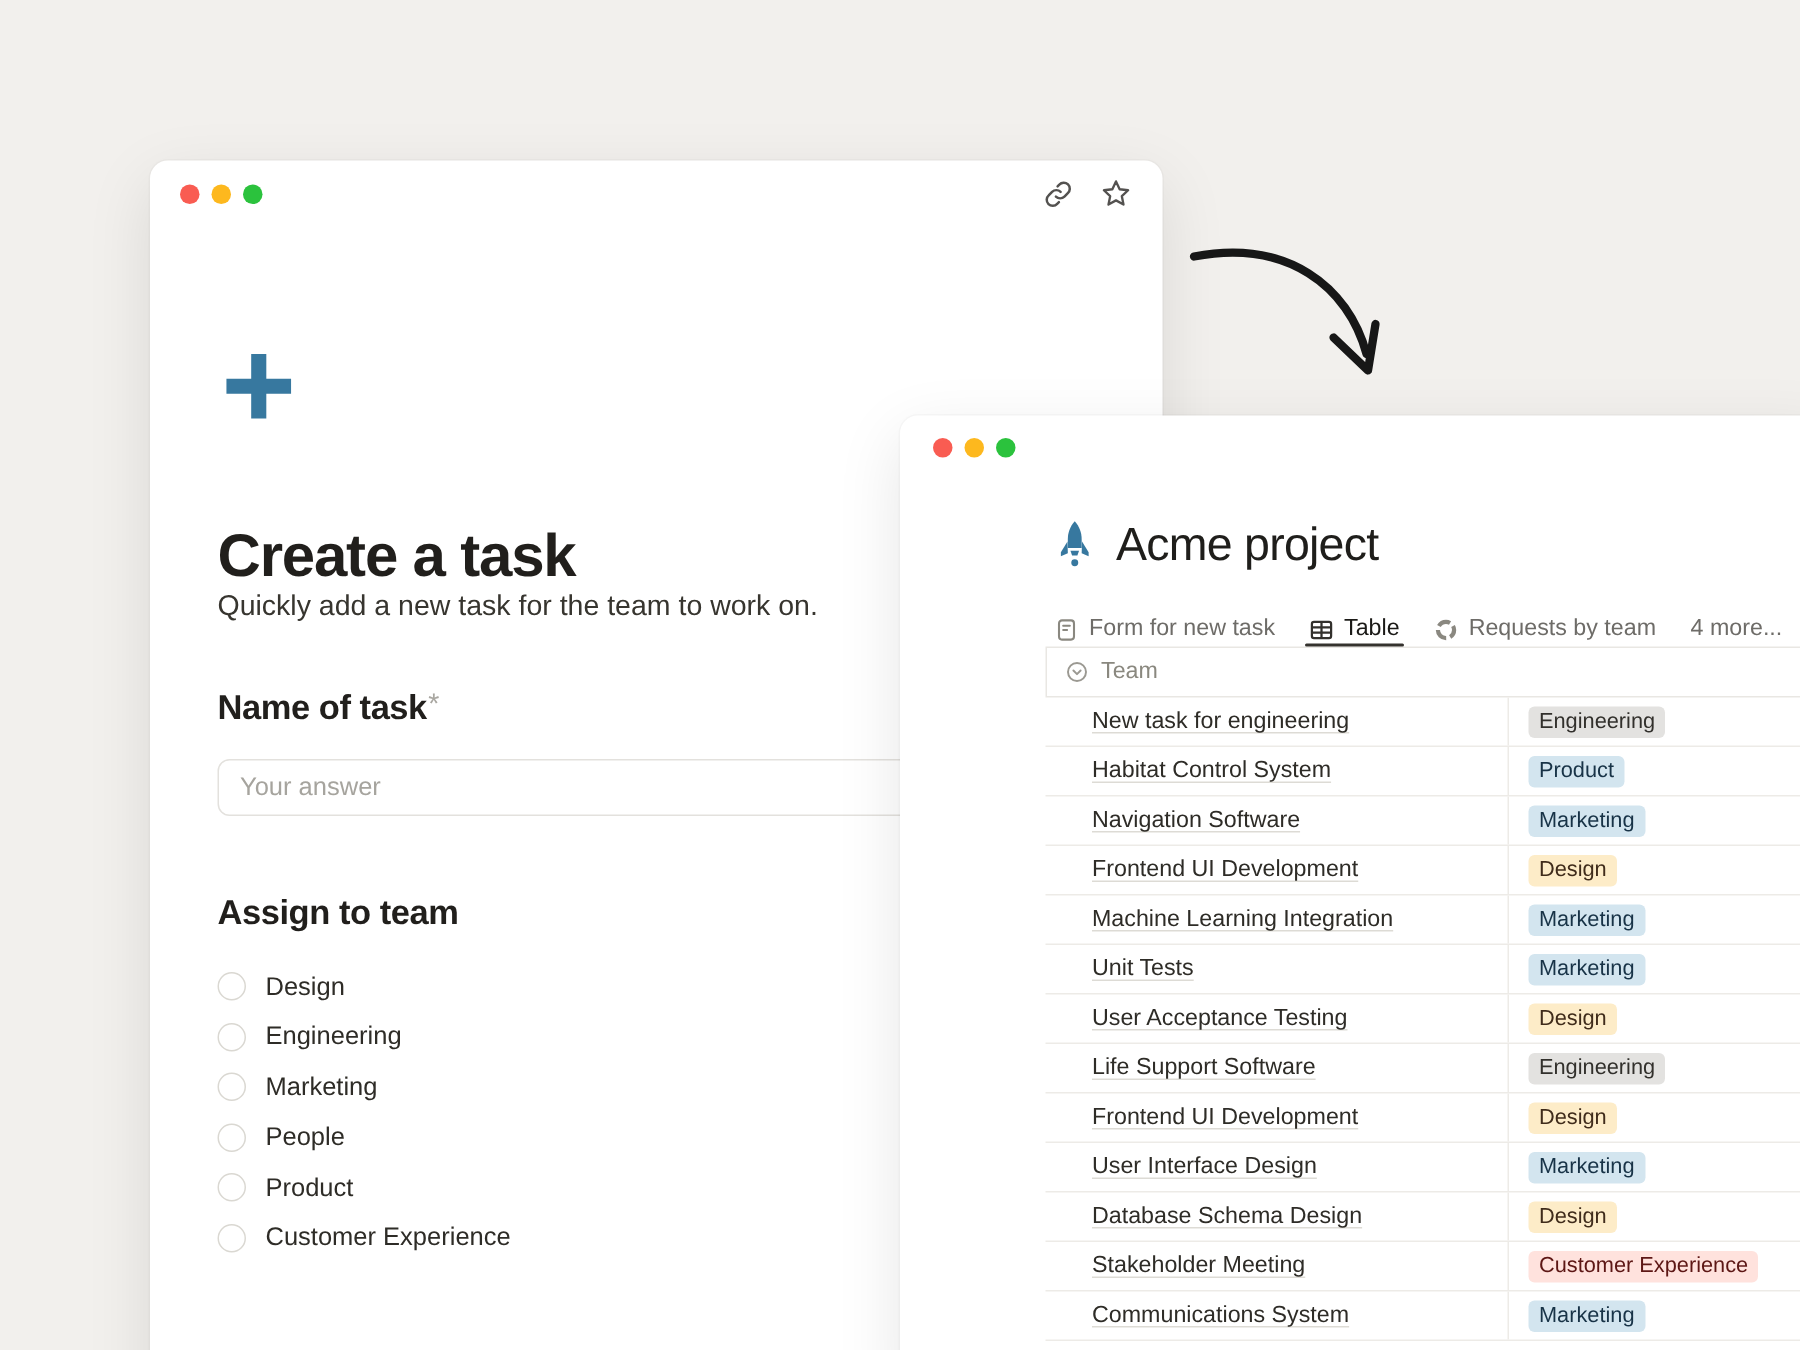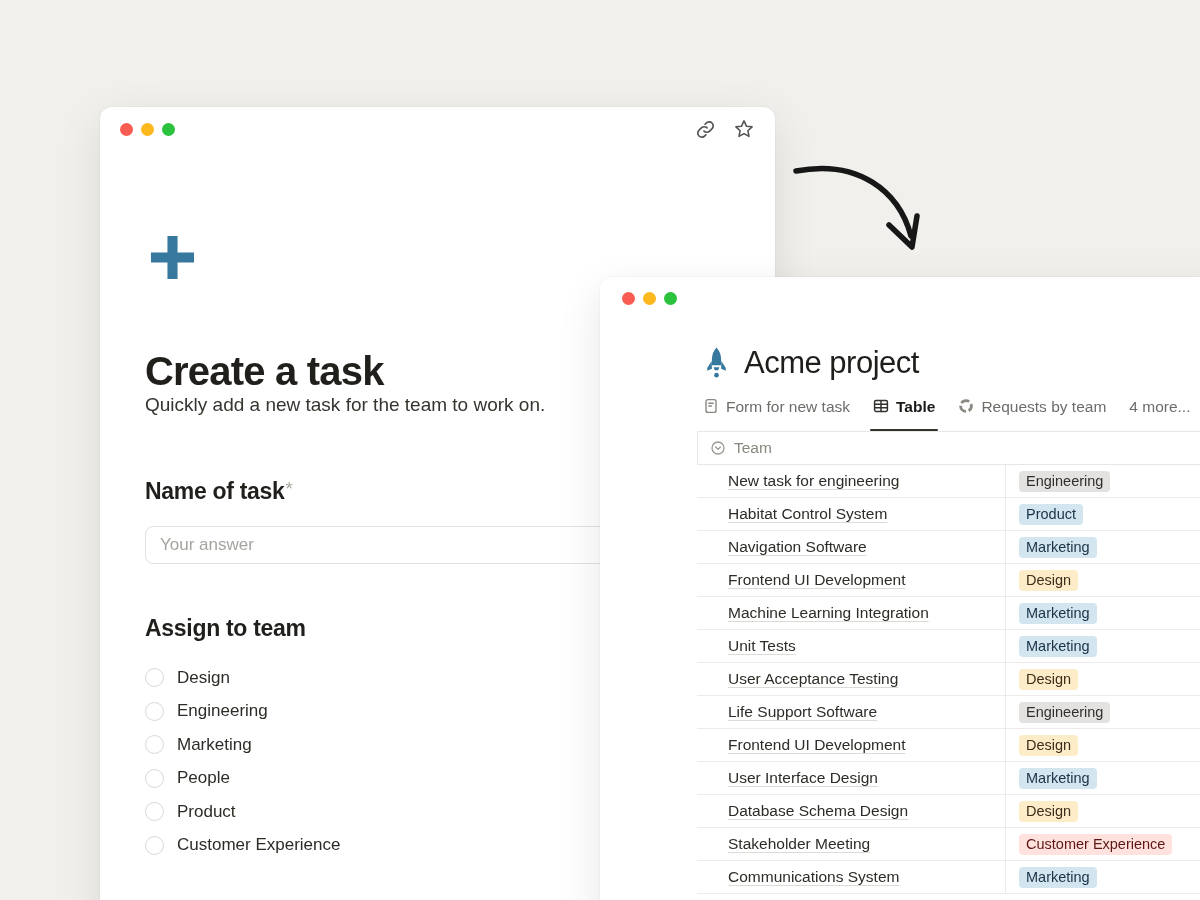--- a/index.html
+++ b/index.html
@@ -40,21 +40,21 @@
     height:34px; padding:0 14px 0 13px; background:#F6F5F2;
     border-radius:17px; font-size:16px; color:#8E8C87;
   }
   .submit-avatar {
     width:22px; height:22px; border-radius:50%; background:#FCFBFA;
     border:1px solid #E9E7E3; color:#9A9890; font-size:12.5px;
     display:flex; align-items:center; justify-content:center;
   }
   .submit-name { color:#55534E; }
   .field-label {
-    margin-top:62px; font-size:23px; font-weight:700;
+    margin-top:42px; font-size:23px; font-weight:700;
     letter-spacing:-0.3px; color:#211F1C;
   }
   .required-mark { color:#A9A7A1; font-weight:400; font-size:19px; vertical-align:4px; margin-left:1px; }
   .text-input {
     margin-top:21px; width:592px; height:38px;
     border:1px solid #E3E1DD; border-radius:8px;
     padding:0 14px; font-size:17px; color:#37352F;
     font-family:"Liberation Sans", sans-serif; outline:none; background:#FFFFFF;
   }
   .text-input::placeholder { color:#A6A49E; }
@@ -79,24 +79,24 @@
   .doc-header {
     margin-top:68px; padding-left:103px;
     display:flex; align-items:center; gap:14px;
   }
   .doc-title { font-size:31px; font-weight:400; letter-spacing:-0.5px; color:#1F1E1B; }
   .tabs {
     margin-top:17px; padding-left:103px;
     display:flex; align-items:center; gap:23px; height:30px;
   }
   .tab {
-    position:relative; display:flex; align-items:flex-start; gap:7px;
+    position:relative; display:flex; align-items:flex-end; gap:7px;
     font-size:15.5px; color:#6E6C68; cursor:pointer; height:30px;
   }
-  .tab.active { color:#1B1A17; font-weight:700; }
+  .tab.active { color:#1B1A17; font-weight:400; }
   .tab.active::after {
     content:""; position:absolute; left:-3px; right:-3px; bottom:-3px;
     height:2.5px; background:#34322E; border-radius:2px;
   }
   .db-table { margin-left:97px; margin-top:3px; width:525px; }
   .db-header {
     display:flex; height:34px; align-items:center;
     border-top:1px solid #E9E7E3; border-bottom:1px solid #E9E7E3;
     color:#8A887F; font-size:15.5px;
   }

